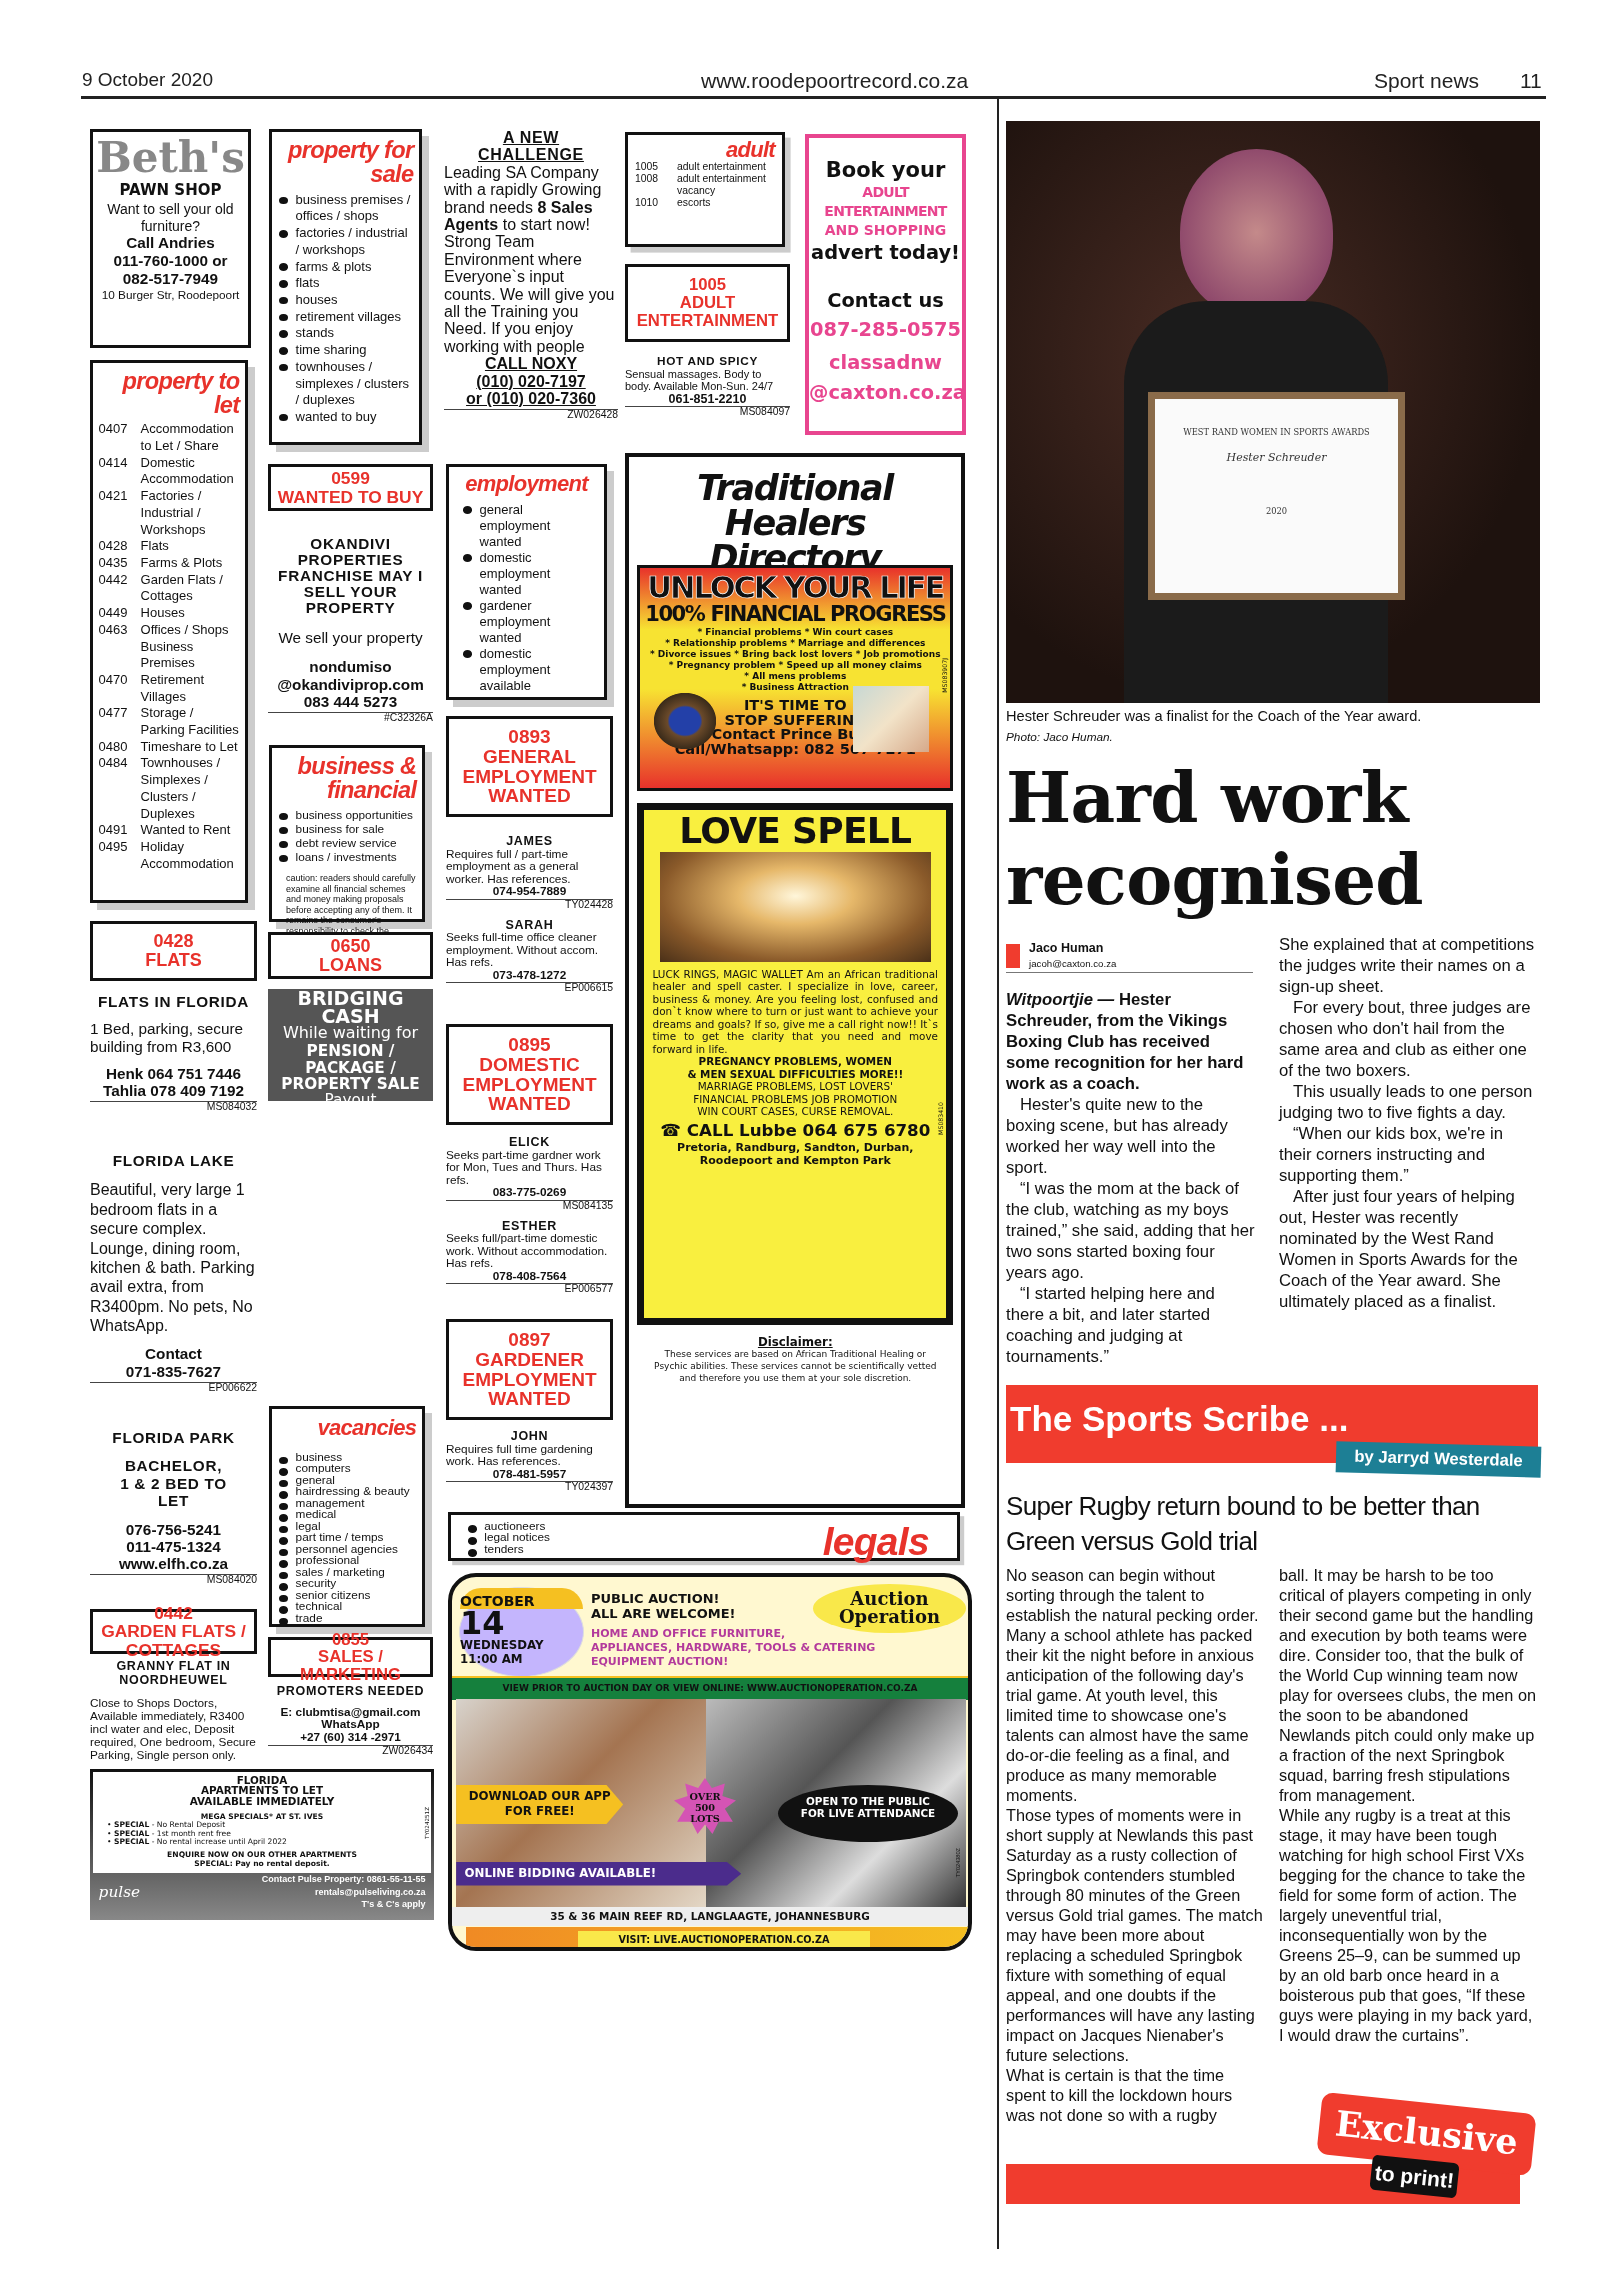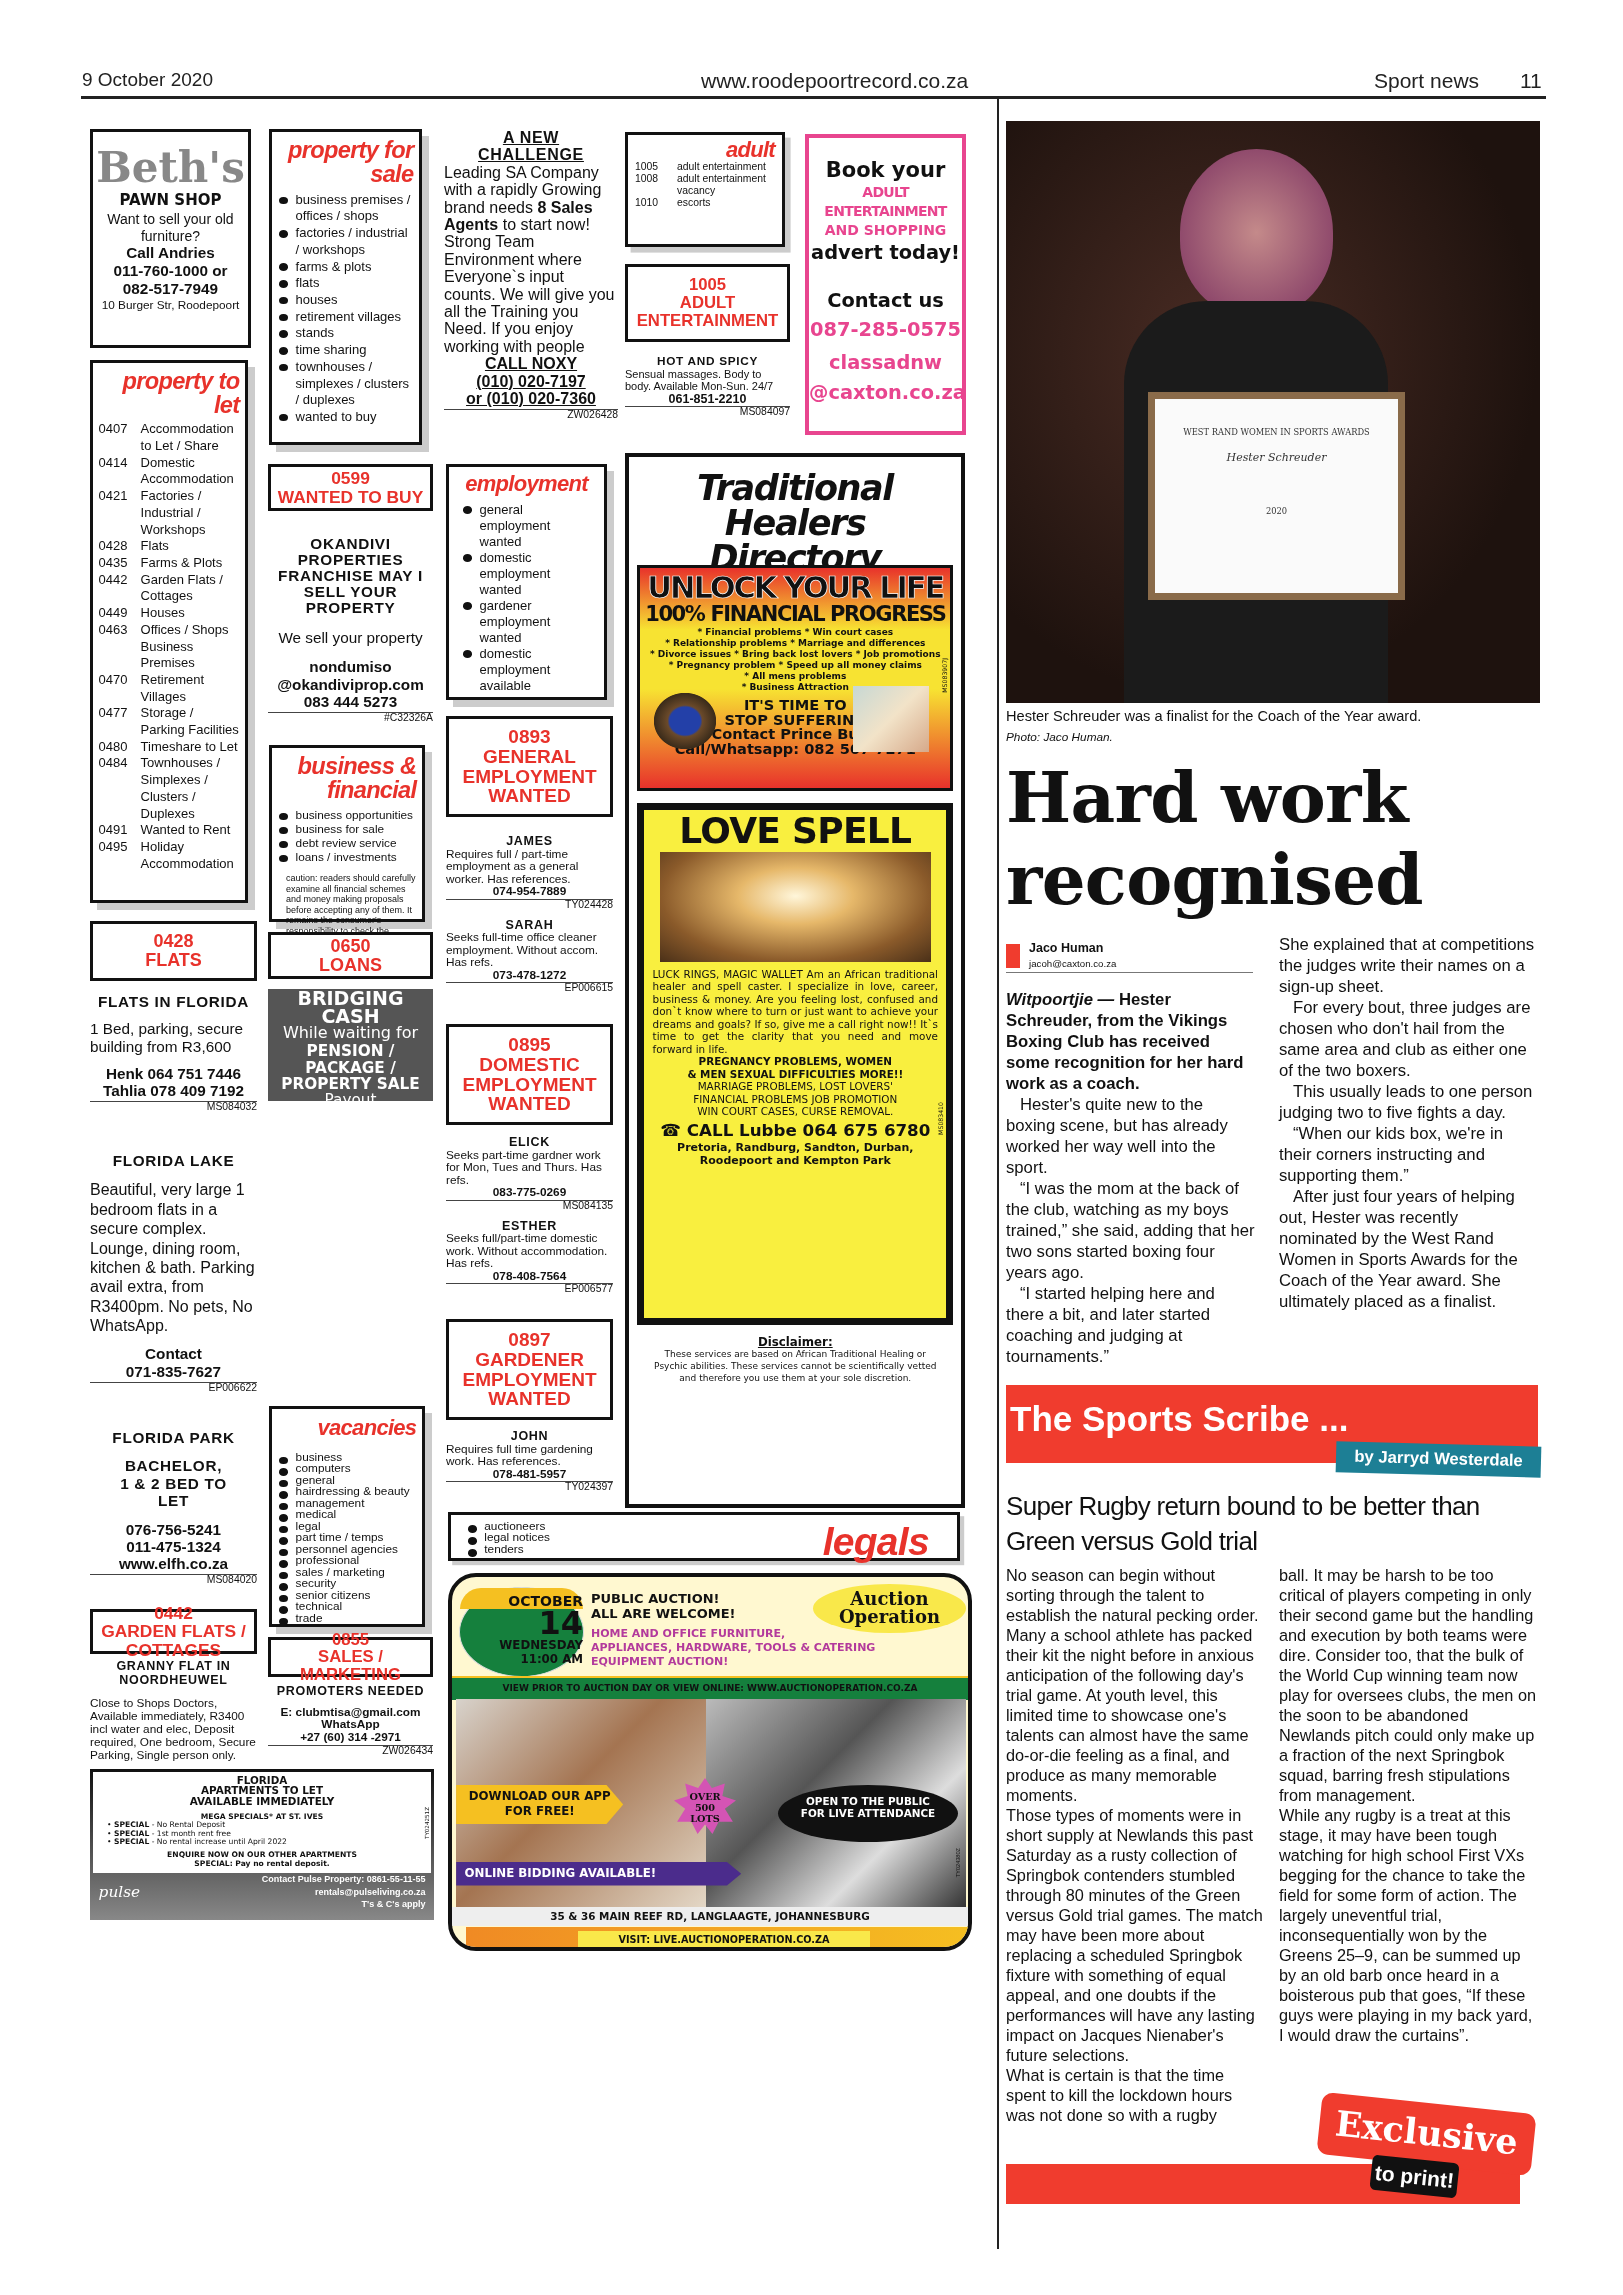--- a/index.html
+++ b/index.html
@@ -28,21 +28,21 @@
 <body>
 
 <div class="abs hdr" style="left:82px;top:69px">9 October 2020</div>
 <div class="abs hdr" style="left:701px;top:69px;font-size:21px">www.roodepoortrecord.co.za</div>
 <div class="abs hdr" style="left:1374px;top:69px;font-size:21px">Sport news</div>
 <div class="abs hdr" style="left:1520px;top:69px;font-size:21px">11</div>
 <div class="rule" style="left:81px;top:96px;width:1465px;height:2.8px"></div>
 <div class="rule" style="left:997px;top:97px;width:2.1px;height:2152px"></div>
 
 <div class="box2" style="left:90px;top:129px;width:161px;height:219px;text-align:center;box-shadow:none">
-  <div style="font-family:'DejaVu Serif',serif;font-weight:900;font-size:42px;color:#888;line-height:42px;margin-top:15px">Beth's</div>
+  <div style="font-family:'DejaVu Serif',serif;font-weight:900;font-size:42px;color:#888;line-height:42px;margin-top:5px">Beth's</div>
   <div style="font-weight:900;font-size:15px;line-height:22px;font-family:'DejaVu Sans',sans-serif">PAWN SHOP</div>
   <div style="font-size:14px;line-height:16.7px">Want to sell your old</div>
   <div style="font-size:14px;line-height:16.7px">furniture?</div>
   <div style="font-size:15.3px;font-weight:bold;line-height:18px">Call Andries</div>
   <div style="font-size:15.3px;font-weight:bold;line-height:18px">011-760-1000 or</div>
   <div style="font-size:15.3px;font-weight:bold;line-height:18px">082-517-7949</div>
   <div style="font-size:11.8px;line-height:14px">10 Burger Str, Roodepoort</div>
 </div>
 
 <div class="box" style="left:90px;top:360px;width:158px;height:543px;padding:7px 5.6px">
@@ -340,21 +340,21 @@
 <div class="box" style="left:448px;top:1512px;width:512px;height:49px;padding:5.6px 15.3px;box-shadow:4.2px 4.2px 0 #ccc">
   <ul class="bul" id="leg" style="font-size:11.8px;line-height:11.8px">
       <li>auctioneers</li>
       <li>legal notices</li>
       <li>tenders</li>
     </ul>
   <div class="cathead abs" style="right:28px;top:7px;font-size:39px">legals</div>
 </div>
 
 <div class="abs" style="left:448px;top:1573px;width:524px;height:378px;border:4.2px solid #111;border-radius:28px;overflow:hidden;background:#fff8d0">
-  <div class="abs" style="left:7px;top:9.7px;width:125px;height:90px;border-radius:50%;background:#15803d;border:1.4px solid #ddd;text-align:right;font-family:'DejaVu Sans',sans-serif;font-weight:900">
+  <div class="abs" style="left:7px;top:9.7px;width:125px;height:90px;border-radius:50%;background:#c4b5fd;border:1.4px solid #ddd;text-align:left;font-family:'DejaVu Sans',sans-serif;font-weight:900">
     <div style="background:#f5c021;font-size:14px;padding-top:5.6px;border-radius:62px 62px 0 0">OCTOBER</div>
     <div style="font-size:32px;line-height:29px">14</div>
     <div style="font-size:11.8px">WEDNESDAY</div>
     <div style="font-size:11.8px">11:00 AM</div>
   </div>
   <div class="abs" style="left:139px;top:14px;font-family:'DejaVu Sans',sans-serif;font-weight:900;font-size:13px;line-height:15.3px">
     <div>PUBLIC AUCTION!</div>
     <div>ALL ARE WELCOME!</div>
   </div>
   <div class="abs" style="left:361px;top:7px;width:153px;height:49px;background:#f9e84a;border-radius:50%;text-align:center;font-family:'DejaVu Serif',serif;font-weight:bold;font-size:18px;line-height:18px;padding-top:5.6px">

